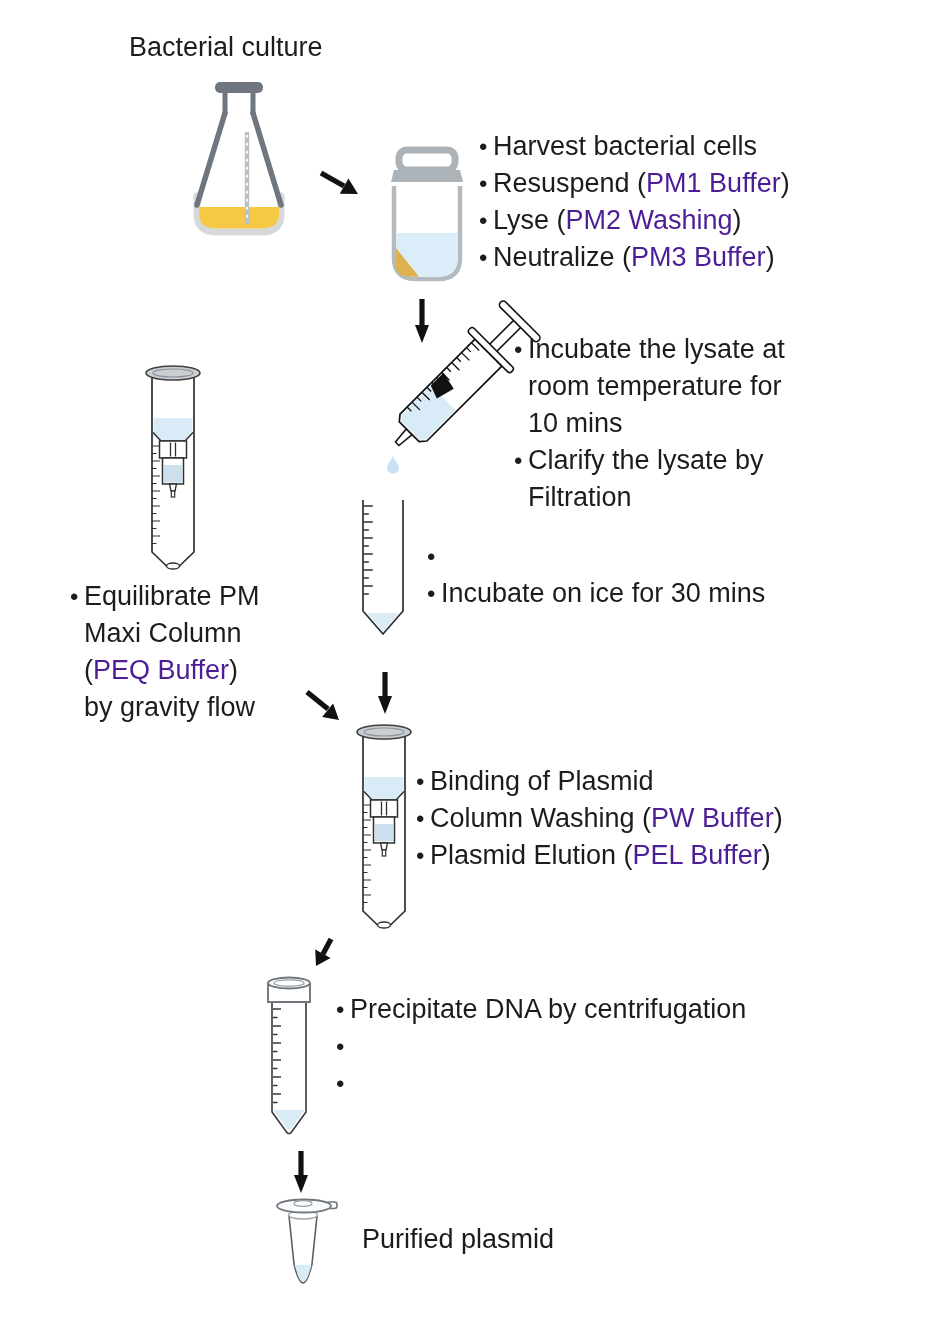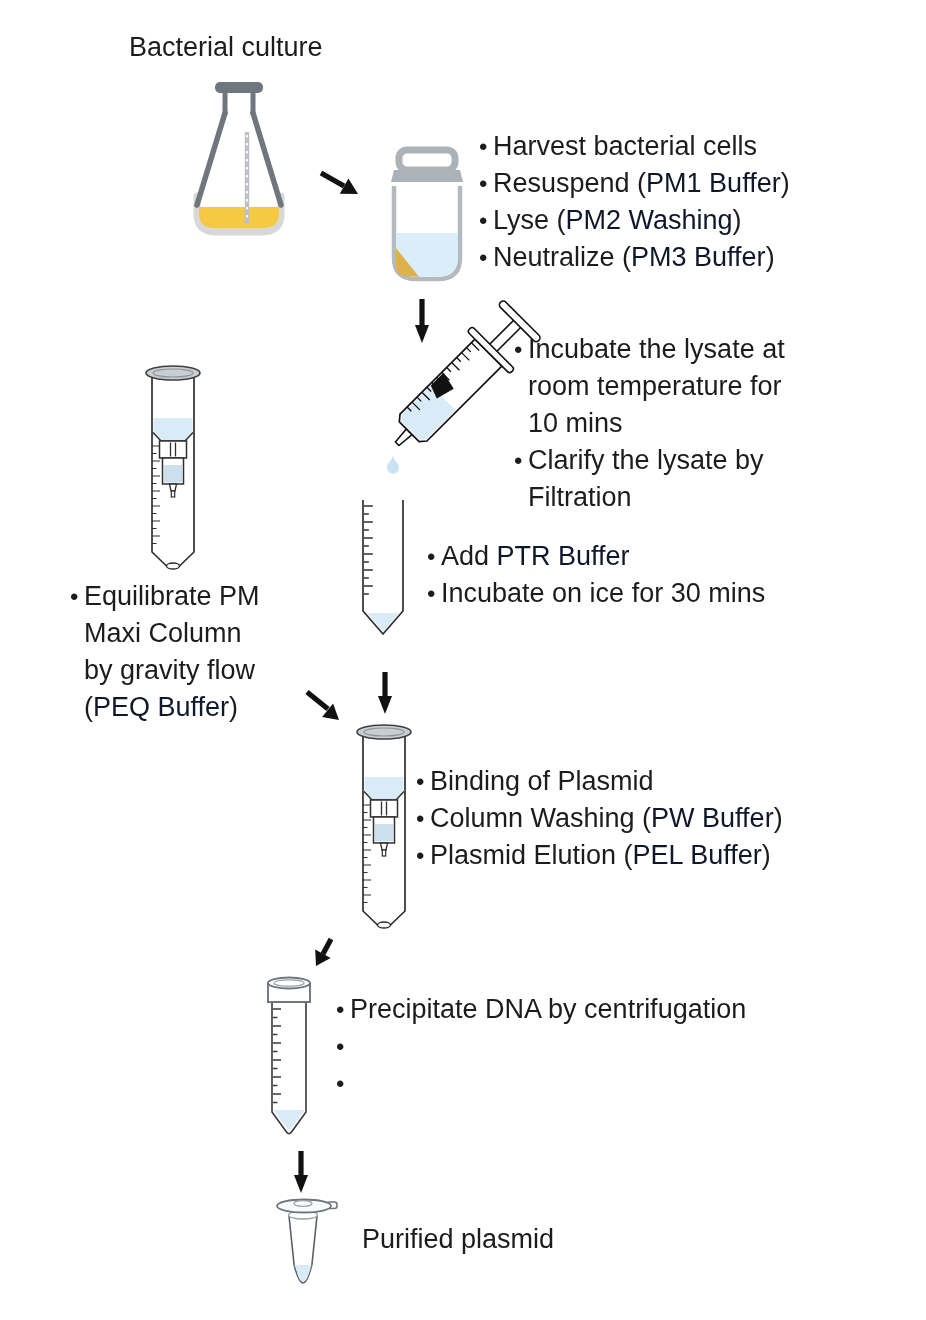--- a/index.html
+++ b/index.html
@@ -3,21 +3,21 @@
 <meta charset="utf-8">
 <style>
   html,body{margin:0;padding:0;background:#fff;}
   .canvas{position:relative;width:926px;height:1320px;background:#ffffff;overflow:hidden;
           font-family:"Liberation Sans",sans-serif;color:#1c1c1e;}
   .abs{position:absolute;}
   .txt{font-size:27px;line-height:37px;color:#1c1c1e;white-space:nowrap;}
   .row{display:flex;align-items:flex-start;}
   .blt{width:14px;flex:none;font-size:24px;}
   .ind{padding-left:14px;}
-  .green{color:#0f172a;}
+  .green{color:#4c1d95;}
   svg{display:block;overflow:visible;}
 </style>
 </head>
 <body>
 
 <div class="canvas">
 
   <div class="abs txt" style="left:129px;top:29px;">Bacterial culture</div>
 
   <svg class="abs" style="left:186px;top:78px;" width="110" height="160" viewBox="0 0 110 160">
@@ -113,35 +113,34 @@
     <ellipse cx="29" cy="9" rx="27" ry="7" fill="#c9ced2" stroke="#3f3f3f" stroke-width="1.6"></ellipse>
     <ellipse cx="29" cy="9" rx="20" ry="4" fill="none" stroke="#8d9399" stroke-width="1.2"></ellipse>
   </svg>
 
   <div class="abs txt" style="left:70px;top:578px;">
     <div class="row">
       <span class="blt">•</span>
       <span>Equilibrate PM</span>
     </div>
     <div class="ind">Maxi Column</div>
+    <div class="ind"><span>(</span><span class="green">PEQ Buffer</span><span>)</span></div>
     <div class="ind">by gravity flow</div>
-    <div class="ind"><span>(</span><span class="green">PEQ Buffer</span><span>)</span></div>
   </div>
 
   <svg class="abs" style="left:357px;top:496px;" width="52" height="142" viewBox="0 0 52 142">
     <path d="M6,4 L6,115 L26,138 L46,115 L46,4 Z" fill="#ffffff"></path>
     <path d="M10.2,117 L41.8,117 L26,136 Z" fill="#d9ebf7"></path>
     <path d="M6,4 L6,115 L26,138 L46,115 L46,4" fill="none" stroke="#2f2f2f" stroke-width="1.7" stroke-linejoin="round"></path>
     <path d="M6.8,10 h9 M6.8,18 h5 M6.8,26 h9 M6.8,34 h5 M6.8,42 h9 M6.8,50 h5 M6.8,58 h9 M6.8,66 h5 M6.8,74 h9 M6.8,82 h5 M6.8,90 h9 M6.8,98 h5" stroke="#2f2f2f" stroke-width="1.3"></path>
   </svg>
 
   <div class="abs txt" style="left:427px;top:538px;">
     <div class="row">
       <span class="blt">•</span>
-      <span><span>Add </span><span class="green">PTR Buffer</span></span>
     </div>
     <div class="row">
       <span class="blt">•</span>
       <span>Incubate on ice for 30 mins</span>
     </div>
   </div>
 
   <svg class="abs" style="left:303px;top:688px;" width="40" height="36" viewBox="0 0 40 36">
     <line x1="4" y1="4" x2="25" y2="21" stroke="#111" stroke-width="5.2"></line>
     <polygon points="36,32 19.1,28.9 30.1,15.5" fill="#111"></polygon>

